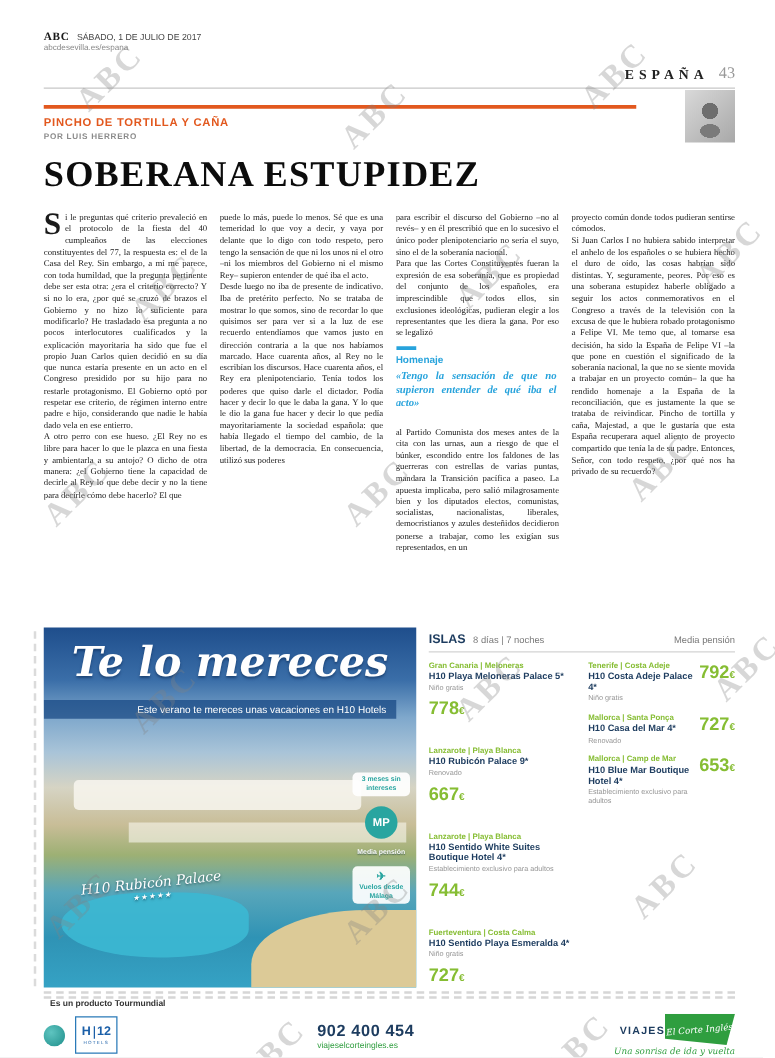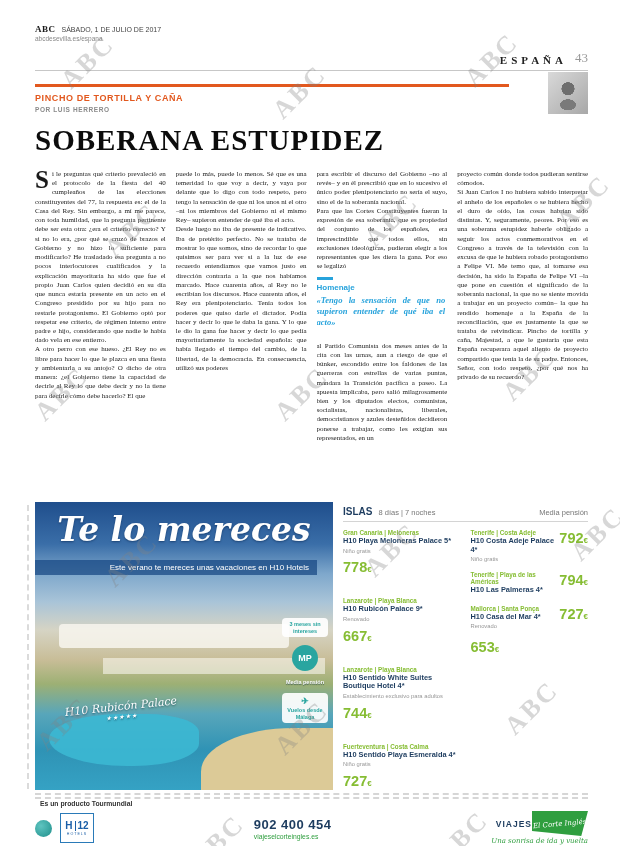--- a/index.html
+++ b/index.html
@@ -225,35 +225,32 @@
           <div class="card">
             <div class="card-info">
               <div class="dest">Tenerife | Costa Adeje</div>
               <div class="hotel">H10 Costa Adeje Palace 4*</div>
               <div class="note">Niño gratis</div>
             </div>
             <div class="price-wrap"><span class="price">792</span><span class="cur">€</span></div>
           </div>
           <div class="card">
             <div class="card-info">
-              <div class="dest">Tenerife | Playa de las Américas</div>
-              <div class="hotel">H10 Las Palmeras 4*</div>
-              <div class="note"></div>
-            </div>
-            <div class="price-wrap"><span class="price">794</span><span class="cur">€</span></div>
-          </div>
-          <div class="card">
-            <div class="card-info">
               <div class="dest">Mallorca | Santa Ponça</div>
               <div class="hotel">H10 Casa del Mar 4*</div>
               <div class="note">Renovado</div>
             </div>
             <div class="price-wrap"><span class="price">727</span><span class="cur">€</span></div>
           </div>
           <div class="card">
+            <div class="card-info">
+              <div class="dest">Mallorca | Camp de Mar</div>
+              <div class="hotel">H10 Blue Mar Boutique Hotel 4*</div>
+              <div class="note">Establecimiento exclusivo para adultos</div>
+            </div>
             <div class="price-wrap"><span class="price">653</span><span class="cur">€</span></div>
           </div>
         </div>
       </div>
     </div>
   </div>
 
   <div class="side-legal"></div>
   <div class="micro-legal">
     <div class="microline"></div>

